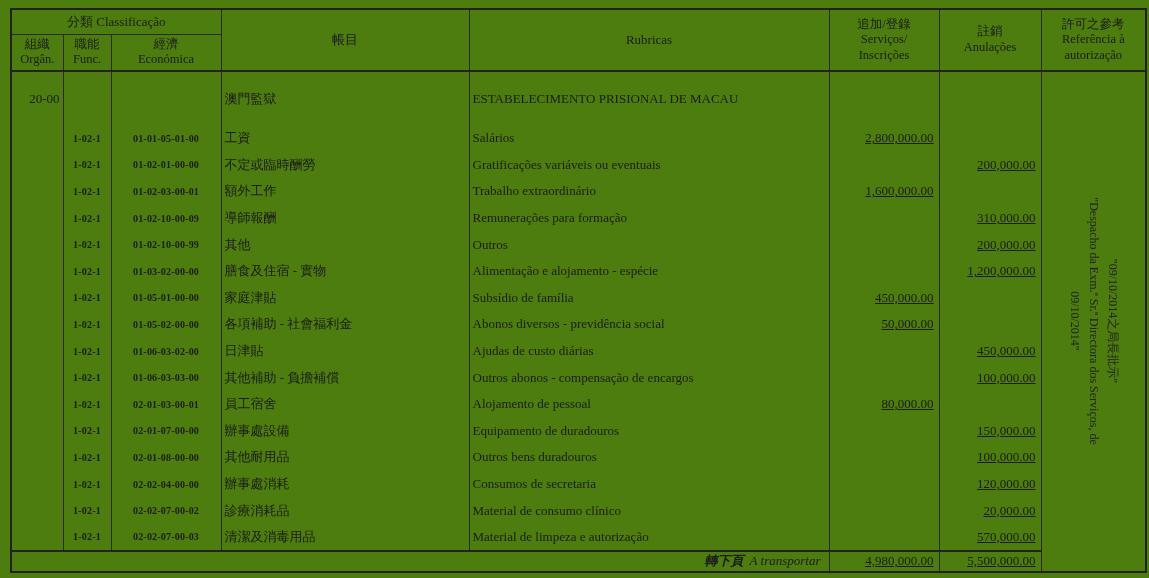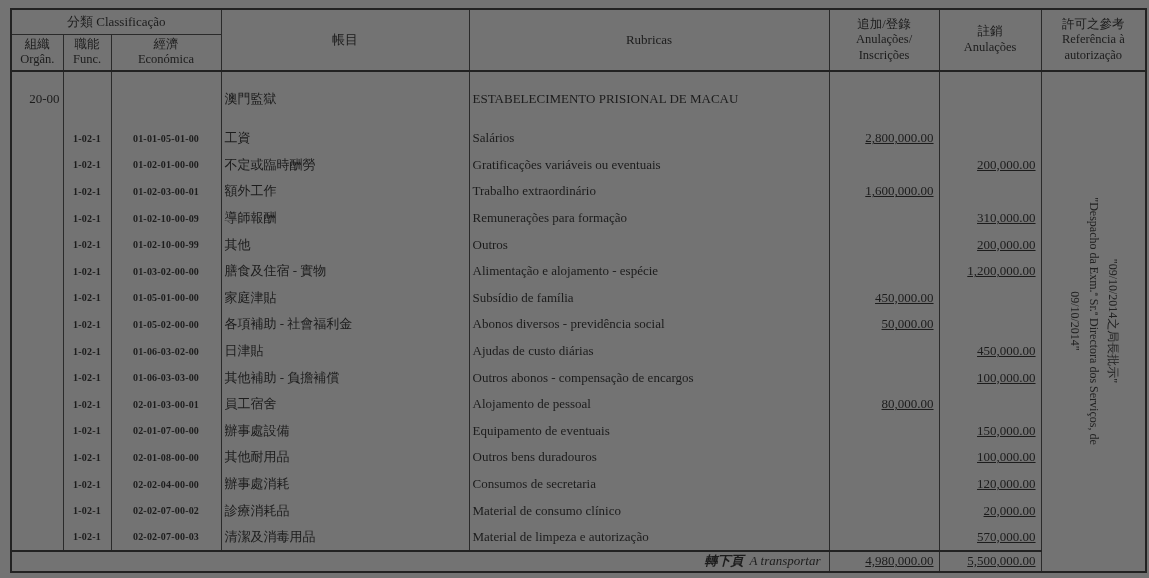--- a/index.html
+++ b/index.html
@@ -1,19 +1,19 @@
 <!DOCTYPE html>
 <html><head>
 <meta charset="utf-8">
 <style>
   html,body{margin:0;padding:0;background:#ffffff;}
   .page{
     position:relative;
     width:1149px;height:578px;
-    background:#737373;
+    background:#4d7c0f;
     font-family:"Liberation Serif","DejaVu Serif",serif;
     color:#1c1c1c;
     overflow:hidden;
   }
   table.budget{
     position:absolute;left:10px;top:8px;
     width:1135px;
     border-collapse:collapse;
     table-layout:fixed;
     border:2px solid #222;
@@ -92,21 +92,21 @@
         <col class="c7">
         <col class="c8">
     </colgroup>
     <thead>
       <tr class="hr1">
         <th colspan="3" class="class-group">分類 Classificação</th>
         <th rowspan="2">帳目</th>
         <th rowspan="2">Rubricas</th>
         <th rowspan="2" class="hdr-sub">
           <div>追加/登錄</div>
-          <div>Anulações/</div>
+          <div>Serviços/</div>
           <div>Inscrições</div>
         </th>
         <th rowspan="2" class="hdr-sub">
           <div>註銷</div>
           <div>Anulações</div>
         </th>
         <th rowspan="2" class="hdr-sub">
           <div>許可之參考</div>
           <div>Referência à</div>
           <div>autorização</div>
@@ -242,21 +242,21 @@
         <td class="acct">員工宿舍</td>
         <td class="acct">Alojamento de pessoal</td>
         <td class="num">80,000.00</td>
         <td class="num"></td>
       </tr>
       <tr class="data-row">
         <td class="org"></td>
         <td class="code">1-02-1</td>
         <td class="code">02-01-07-00-00</td>
         <td class="acct">辦事處設備</td>
-        <td class="acct">Equipamento de eventuais</td>
+        <td class="acct">Equipamento de duradouros</td>
         <td class="num"></td>
         <td class="num">150,000.00</td>
       </tr>
       <tr class="data-row">
         <td class="org"></td>
         <td class="code">1-02-1</td>
         <td class="code">02-01-08-00-00</td>
         <td class="acct">其他耐用品</td>
         <td class="acct">Outros bens duradouros</td>
         <td class="num"></td>

